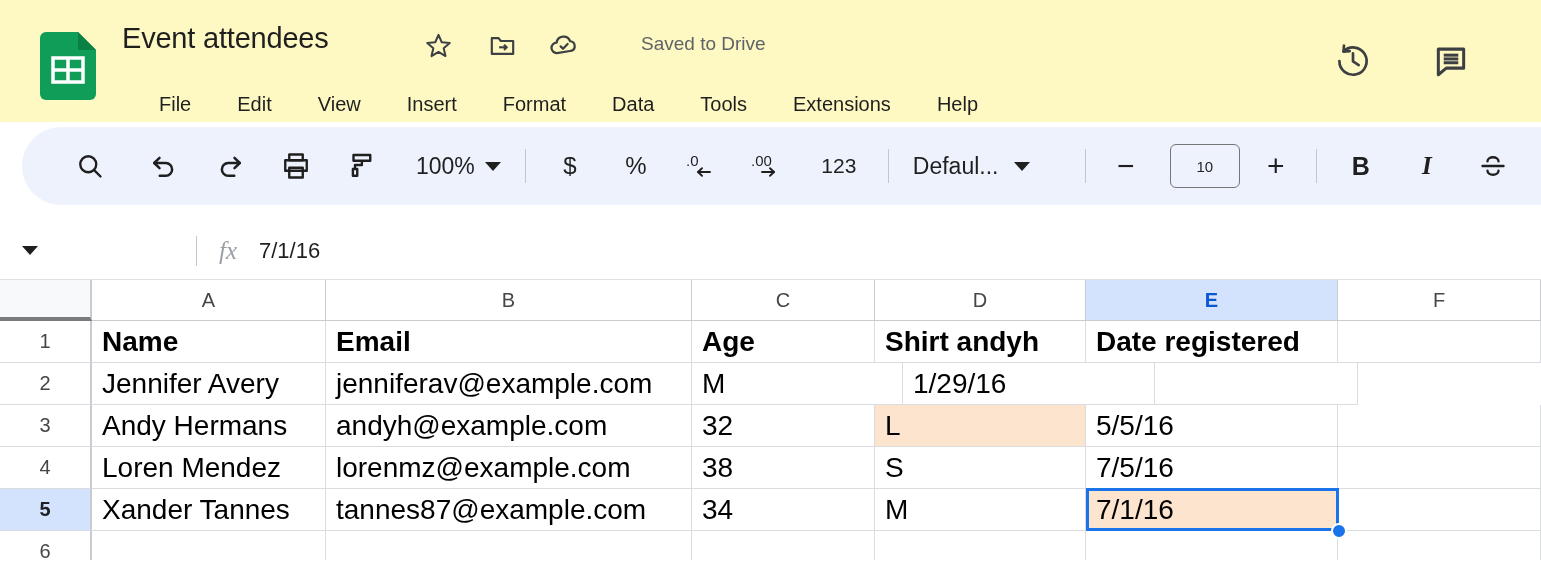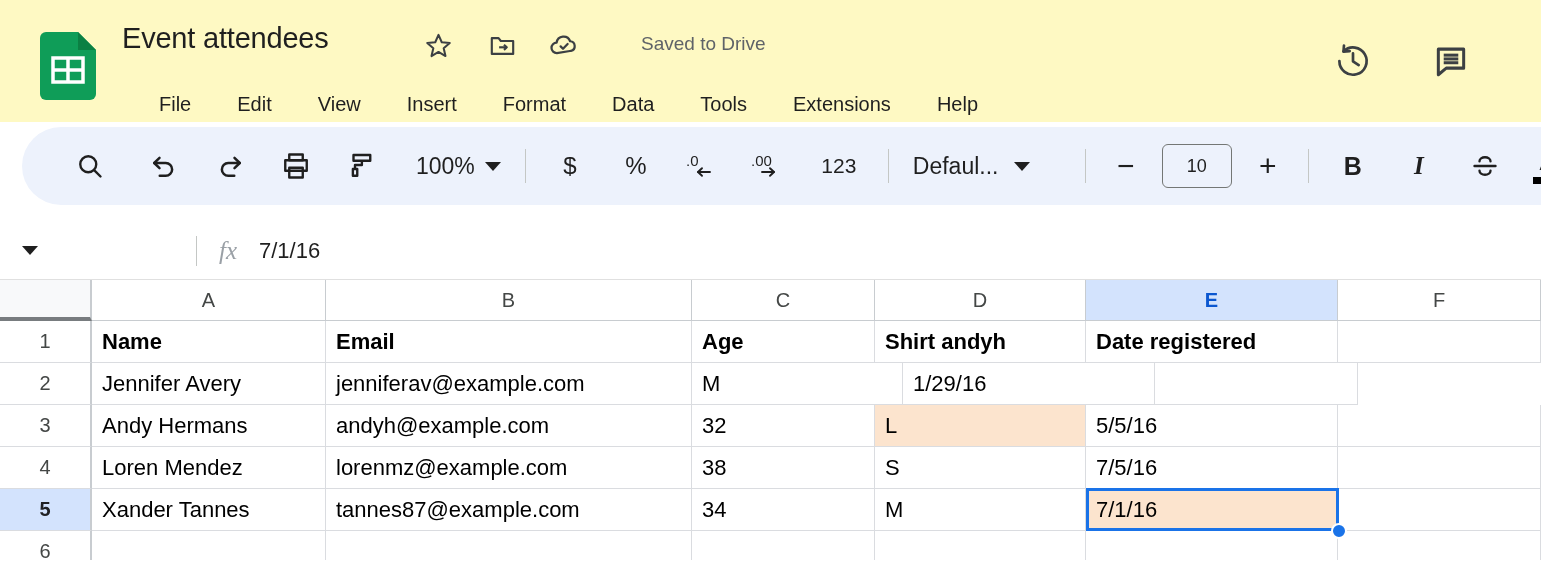--- a/index.html
+++ b/index.html
@@ -110,22 +110,22 @@
   .font-ctl {
     display: flex; align-items: center; gap: 16px;
     height: 52px; padding: 0 6px; cursor: pointer; flex: none;
     min-width: 160px;
   }
   .font-ctl .f-name { font-size: 23px; color: #1f1f1f; }
   .size-box {
     width: 70px; height: 44px;
     border: 1px solid #747775; border-radius: 6px;
     display: flex; align-items: center; justify-content: center;
-    font-size: 18px; color: #1f1f1f;
-    cursor: text; flex: none;
+    font-size: 15px; color: #1f1f1f;
+    cursor: text; flex: none; margin-left: 8px;
   }
   .pm-btn {
     width: 44px; height: 44px; flex: none;
     display: flex; align-items: center; justify-content: center;
     font-size: 30px; color: #1f1f1f; cursor: pointer;
     font-weight: 300;
   }
   .bold-b   { font-size: 25px; font-weight: bold; }
   .italic-i { font-size: 25px; font-style: italic; font-family: "Liberation Serif", serif; font-weight: bold;}
   .textcolor {
@@ -212,21 +212,21 @@
     background: #D3E3FD;
     color: #202124;
     font-weight: bold;
   }
   .cell {
     flex: none; height: 42px;
     border-right: 1px solid #dadce0;
     border-bottom: 1px solid #dadce0;
     display: flex; align-items: center;
     padding-left: 10px;
-    font-size: 22px; color: #000;
+    font-size: 28px; color: #000;
     white-space: nowrap; overflow: hidden;
     cursor: cell;
     background: transparent;
   }
   .cell.hdr { font-weight: bold; }
   .cell.fill-orange { background: #FCE4CE; }
 
   
   .sel-box {
     position: absolute;

